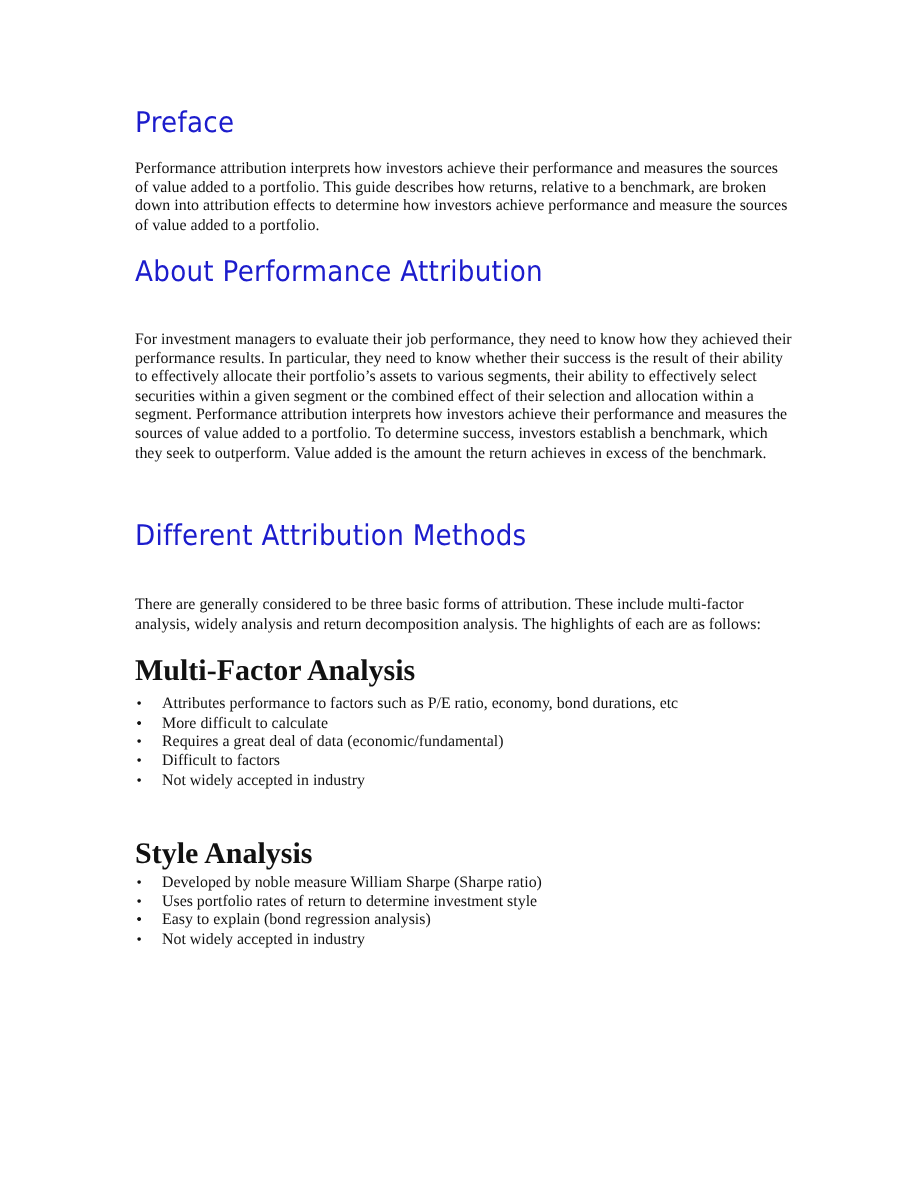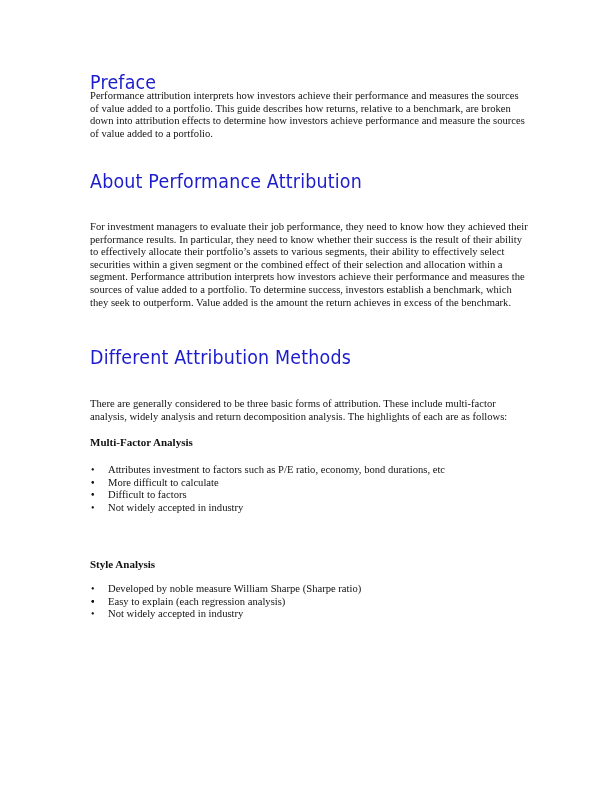--- a/index.html
+++ b/index.html
@@ -11,56 +11,56 @@
     font-size: 19px; color: #1c1ccc; letter-spacing: 0.2px; white-space: nowrap;
     transform: scaleX(0.92); transform-origin: left top;
   }
   .para {
     position: absolute; left: 90px; width: 440px; margin: 0;
     font-family: "Liberation Serif", serif; font-size: 10.6px; line-height: 12.6px;
     color: #111;
   }
   .h2 {
     position: absolute; left: 90px; margin: 0;
-    font-family: "Liberation Serif", serif; font-weight: bold; font-size: 11px; color: #111;
+    font-family: "Liberation Serif", serif; font-weight: bold; font-size: 20px; color: #111;
   }
   .list { position: absolute; left: 90px; margin: 0; padding: 0; list-style: none; }
   .list li {
     position: relative; padding-left: 18px;
     font-family: "Liberation Serif", serif; font-size: 10.6px; line-height: 12.7px; color: #111;
     white-space: nowrap;
   }
   .bullet { position: absolute; left: 1px; top: 0; font-size: 10px; }
 </style>
 </head>
 <body>
 
 <div class="page">
 
   <h1 class="h1" style="top:71px">Preface</h1>
-  <p class="para" style="top:90px">Performance attribution interprets how investors achieve their performance and measures the sources of value added to a portfolio. This guide describes how returns, relative to a benchmark, are broken down into attribution effects to determine how investors achieve performance and measure the sources of value added to a portfolio.</p>
+  <p class="para" style="top:107px">Performance attribution interprets how investors achieve their performance and measures the sources of value added to a portfolio. This guide describes how returns, relative to a benchmark, are broken down into attribution effects to determine how investors achieve performance and measure the sources of value added to a portfolio.</p>
 
   <h1 class="h1" style="top:170px">About Performance Attribution</h1>
   <p class="para" style="top:221px">For investment managers to evaluate their job performance, they need to know how they achieved their performance results. In particular, they need to know whether their success is the result of their ability to effectively allocate their portfolio’s assets to various segments, their ability to effectively select securities within a given segment or the combined effect of their selection and allocation within a segment. Performance attribution interprets how investors achieve their performance and measures the sources of value added to a portfolio. To determine success, investors establish a benchmark, which they seek to outperform. Value added is the amount the return achieves in excess of the benchmark.</p>
 
   <h1 class="h1" style="top:346px">Different Attribution Methods</h1>
   <p class="para" style="top:398px; width:445px">There are generally considered to be three basic forms of attribution.  These include multi-factor analysis, widely analysis and return decomposition analysis.   The highlights of each are as follows:</p>
 
   <h2 class="h2" style="top:436px">Multi-Factor Analysis</h2>
   <ul class="list" style="top:464px">
-    <li><span class="bullet">•</span><span>Attributes investment to factors such as P/E ratio, economy, bond durations, etc</span></li>
+    <li><span class="bullet">•</span><span>Attributes performance to factors such as P/E ratio, economy, bond durations, etc</span></li>
     <li><span class="bullet">•</span></li>
     <li><span class="bullet">•</span><span>More difficult to calculate</span></li>
-    <li><span class="bullet">•</span></li>
+    <li><span class="bullet">•</span><span>Requires a great deal of data (economic/fundamental)</span></li>
     <li><span class="bullet">•</span><span>Difficult to factors</span></li>
     <li><span class="bullet">•</span><span>Not widely accepted in industry</span></li>
   </ul>
 
   <h2 class="h2" style="top:558px">Style Analysis</h2>
   <ul class="list" style="top:583px">
     <li><span class="bullet">•</span><span>Developed by noble measure William Sharpe (Sharpe ratio)</span></li>
+    <li><span class="bullet">•</span><span>Uses portfolio rates of return to determine investment style</span></li>
     <li><span class="bullet">•</span></li>
-    <li><span class="bullet">•</span></li>
-    <li><span class="bullet">•</span><span>Easy to explain (each regression analysis)</span></li>
+    <li><span class="bullet">•</span><span>Easy to explain (bond regression analysis)</span></li>
     <li><span class="bullet">•</span><span>Not widely accepted in industry</span></li>
   </ul>
 
 </div>
 
 </body></html>

